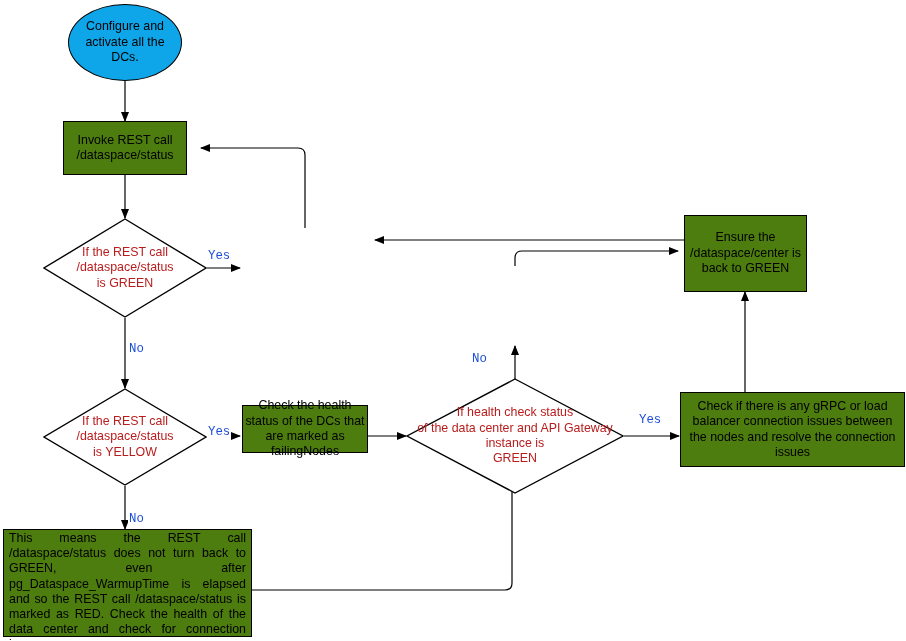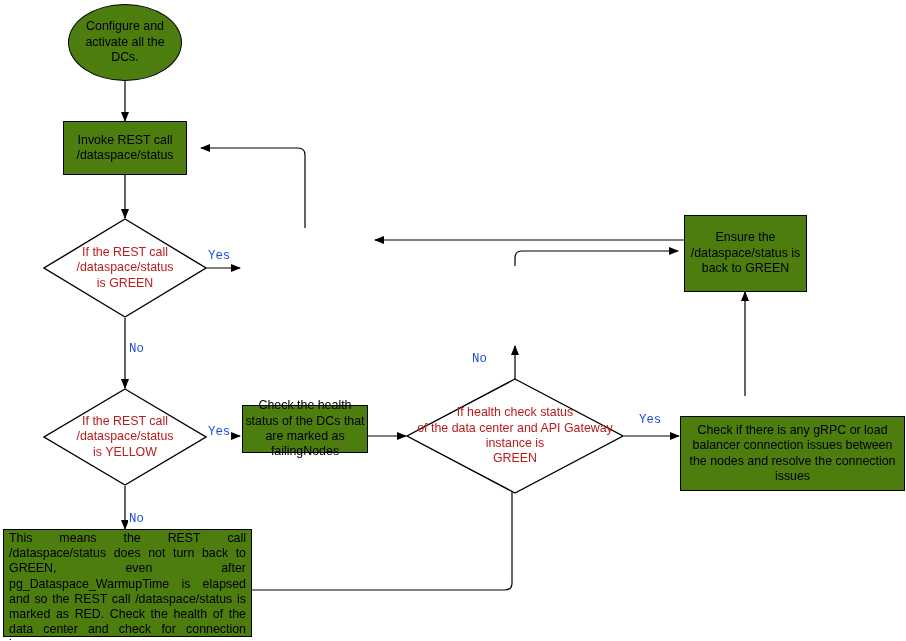--- a/index.html
+++ b/index.html
@@ -38,21 +38,21 @@
     width: 100%;
     padding: 0 2px;
     white-space: pre-line;
   }
   .rect {
     border: 1px solid #000000;
     background: #4d7c0f;
   }
   .ellipse {
     border: 1px solid #000000;
-    background: #4d7c0f;
+    background: #0ea5e9;
     border-radius: 50%;
   }
   .diamond-wrap {
     position: absolute;
     z-index: 2;
   }
   .diamond-shape {
     position: absolute;
     left: 0;
     top: 0;
@@ -156,21 +156,21 @@
     </svg>
     <div class="diamond-label">If the REST call
 /dataspace/status
 is GREEN</div>
   </div>
 
 
 
   <div class="node rect" style="left:684px; top:215px; width:123px; height:77px;">
     <span class="txt">Ensure the
-/dataspace/status is
+/dataspace/center is
 back to GREEN</span>
   </div>
 
   <div class="diamond-wrap" style="left:43px; top:388px; width:164px; height:98px;">
     <svg class="diamond-shape" viewBox="0 0 164 98" preserveAspectRatio="none">
       <polygon points="82,1 163,49 82,97 1,49" fill="#ffffff" stroke="#000000" stroke-width="1.4" vector-effect="non-scaling-stroke"></polygon>
     </svg>
     <div class="diamond-label">If the REST call
 /dataspace/status
 is YELLOW</div>
@@ -186,21 +186,21 @@
   <div class="diamond-wrap" style="left:406px; top:378px; width:218px; height:116px;">
     <svg class="diamond-shape" viewBox="0 0 218 116" preserveAspectRatio="none">
       <polygon points="109,1 217,58 109,115 1,58" fill="#ffffff" stroke="#000000" stroke-width="1.4" vector-effect="non-scaling-stroke"></polygon>
     </svg>
     <div class="diamond-label" style="width:234px; left:-8px;">If health check status
 of the data center and API Gateway
 instance is
 GREEN</div>
   </div>
 
-  <div class="node rect" style="left:680px; top:416px; width:225px; height:75px;">
+  <div class="node rect" style="left:680px; top:392px; width:225px; height:75px;">
     <span class="txt">Check if there is any gRPC or load
 balancer connection issues between
 the nodes and resolve the connection
 issues</span>
   </div>
 
   <div class="node rect justified" style="left:3px; top:529px; width:249px; height:108px; align-items:flex-start;">
     <span class="txt">This means the REST call /dataspace/status does not turn back to GREEN, even after pg_Dataspace_WarmupTime is elapsed and so the REST call /dataspace/status is marked as RED. Check the health of the data center and check for connection issues.</span>
   </div>
 

